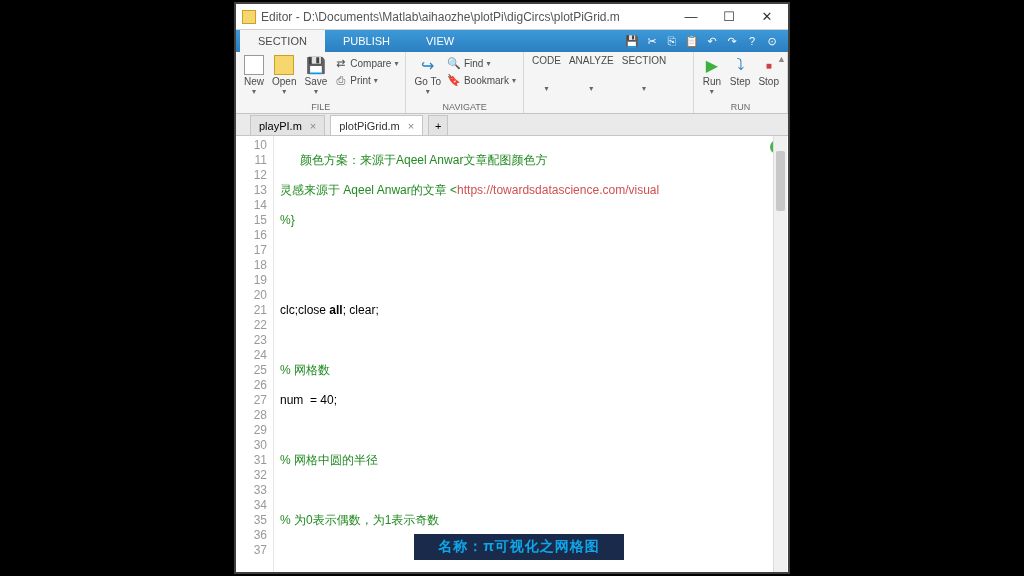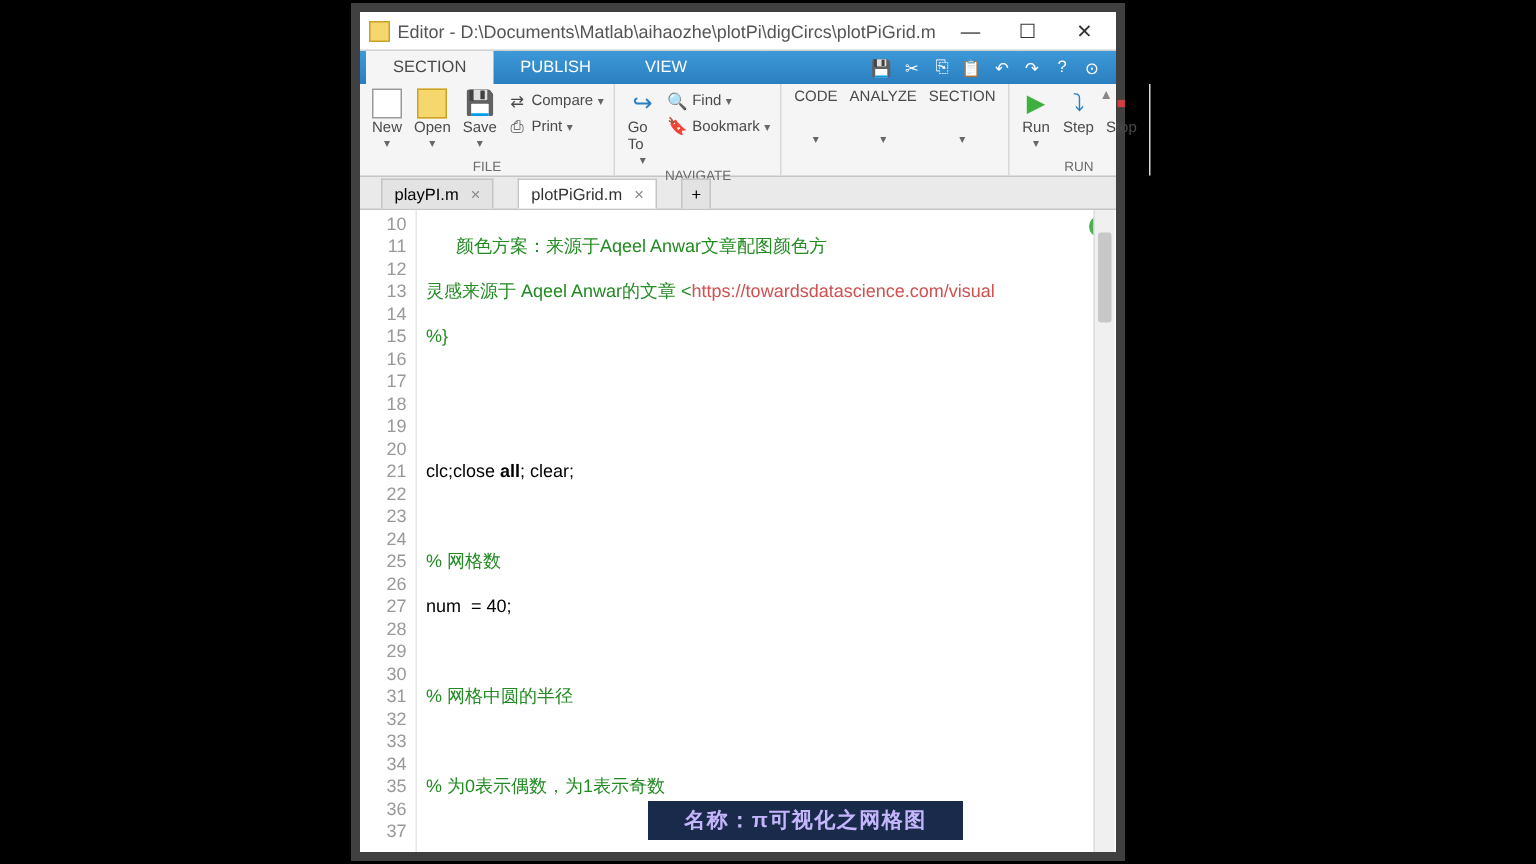--- a/index.html
+++ b/index.html
@@ -1,17 +1,17 @@
 <!DOCTYPE html>
 <html><head>
 <meta charset="utf-8">
 <style>
   * { margin: 0; padding: 0; box-sizing: border-box; font-family: "Segoe UI", Arial, sans-serif; }
   body { background: #000; width: 1024px; height: 576px; overflow: hidden; position: relative; }
-  .window { position: absolute; left: 234px; top: 2px; width: 516px; height: 572px; background: #fff; border: 6px solid #404040; display: flex; flex-direction: column; }
+  .window { position: absolute; left: 234px; top: 2px; width: 556px; height: 572px; background: #fff; border: 2px solid #404040; display: flex; flex-direction: column; }
   .titlebar { height: 26px; background: #fff; display: flex; align-items: center; padding: 0 2px 0 6px; font-size: 12px; color: #555; border-bottom: 1px solid #d0d0d0; }
   .title-icon { width: 14px; height: 14px; background: #f5d76e; border: 1px solid #c9a227; margin-right: 5px; }
   .title-text { flex: 1; }
   .win-btns { display: flex; }
   .win-btn { width: 38px; height: 24px; display: flex; align-items: center; justify-content: center; font-size: 13px; color: #333; }
 
   .quickbar { height: 22px; background: linear-gradient(#3d99d8, #2b7fc0); display: flex; align-items: center; padding: 0 4px; }
   .qb-icon { width: 16px; height: 16px; margin-right: 4px; display: flex; align-items: center; justify-content: center; color: #fff; font-size: 11px; }
   .qb-spacer { flex: 1; }
 
@@ -29,41 +29,41 @@
   .rbtn-icon.folder { background: #f5d76e; border: 1px solid #c9a227; }
   .rbtn-icon.save { color: #2b7fc0; font-size: 16px; }
   .rbtn-icon.run { color: #3fb03f; font-size: 16px; }
   .rbtn-icon.arrow { color: #2b7fc0; font-size: 16px; }
   .small-stack { display: flex; flex-direction: column; font-size: 10px; color: #4a4a4a; padding: 1px 3px; }
   .small-row { display: flex; align-items: center; height: 17px; gap: 3px; }
   .small-ico { width: 13px; height: 13px; display: inline-flex; align-items: center; justify-content: center; font-size: 11px; }
   .dropdown-v { font-size: 8px; color: #666; }
 
   .tabbar { height: 22px; background: #eaeaea; border-bottom: 1px solid #c5c5c5; display: flex; align-items: flex-end; padding-left: 14px; }
-  .etab { height: 20px; padding: 0 8px; display: flex; align-items: center; font-size: 11px; border: 1px solid #c5c5c5; border-bottom: none; margin-right: 16px; background: #e3e3e3; position: relative; }
+  .etab { height: 20px; padding: 0 8px; display: flex; align-items: center; font-size: 11px; border: 1px solid #c5c5c5; border-bottom: none; margin-right: 5px; background: #e3e3e3; position: relative; }
   .etab.active { background: #fff; color: #333; }
   .etab .x { margin-left: 8px; font-size: 11px; color: #888; }
   .etab.add { width: 20px; justify-content: center; padding: 0; }
 
   .editor { flex: 1; display: flex; overflow: hidden; position: relative; background: #fff; }
   .gutter { width: 38px; background: #fff; border-right: 1px solid #e8e8e8; text-align: right; font-family: Consolas, monospace; font-size: 12px; color: #999; padding-top: 2px; }
   .gutter div { height: 15px; padding-right: 6px; }
   .code { flex: 1; font-family: Consolas, monospace; font-size: 12px; line-height: 15px; padding: 2px 0 0 6px; overflow: hidden; white-space: pre; }
   .code div { height: 15px; }
   .check-icon { position: absolute; right: 4px; top: 4px; width: 14px; height: 14px; border-radius: 50%; background: #4caf50; color: #fff; font-size: 9px; display: flex; align-items: center; justify-content: center; }
 
   .c-com { color: #228b22; }
   .c-str { color: #000000; font-weight: bold; }
   .c-link { color: #d05050; }
 
   .statusbar { height: 20px; background: #eee; border-top: 1px solid #c5c5c5; display: flex; align-items: center; font-size: 11px; color: #444; }
   .sb-cell { padding: 0 10px; border-right: 1px solid #c5c5c5; height: 100%; display: flex; align-items: center; }
   .sb-spacer { flex: 1; }
 
-  .overlay { position: absolute; left: 432px; bottom: 16px; width: 210px; height: 26px; background: #1a2a4a; color: #c4b5fd; font-weight: bold; font-size: 14px; display: flex; align-items: center; justify-content: center; letter-spacing: 1px; }
+  .overlay { position: absolute; left: 414px; bottom: 16px; width: 210px; height: 26px; background: #1a2a4a; color: #0ea5e9; font-weight: bold; font-size: 14px; display: flex; align-items: center; justify-content: center; letter-spacing: 1px; }
 
   .scroll-v { position: absolute; right: 1px; top: 0; bottom: 0; width: 14px; background: #f0f0f0; border-left: 1px solid #ddd; }
   .scroll-thumb { position: absolute; left: 2px; right: 2px; top: 15px; height: 60px; background: #c8c8c8; border-radius: 2px; }
 </style>
 </head>
 <body>
 
 <div class="window">
 
   <div class="titlebar">

